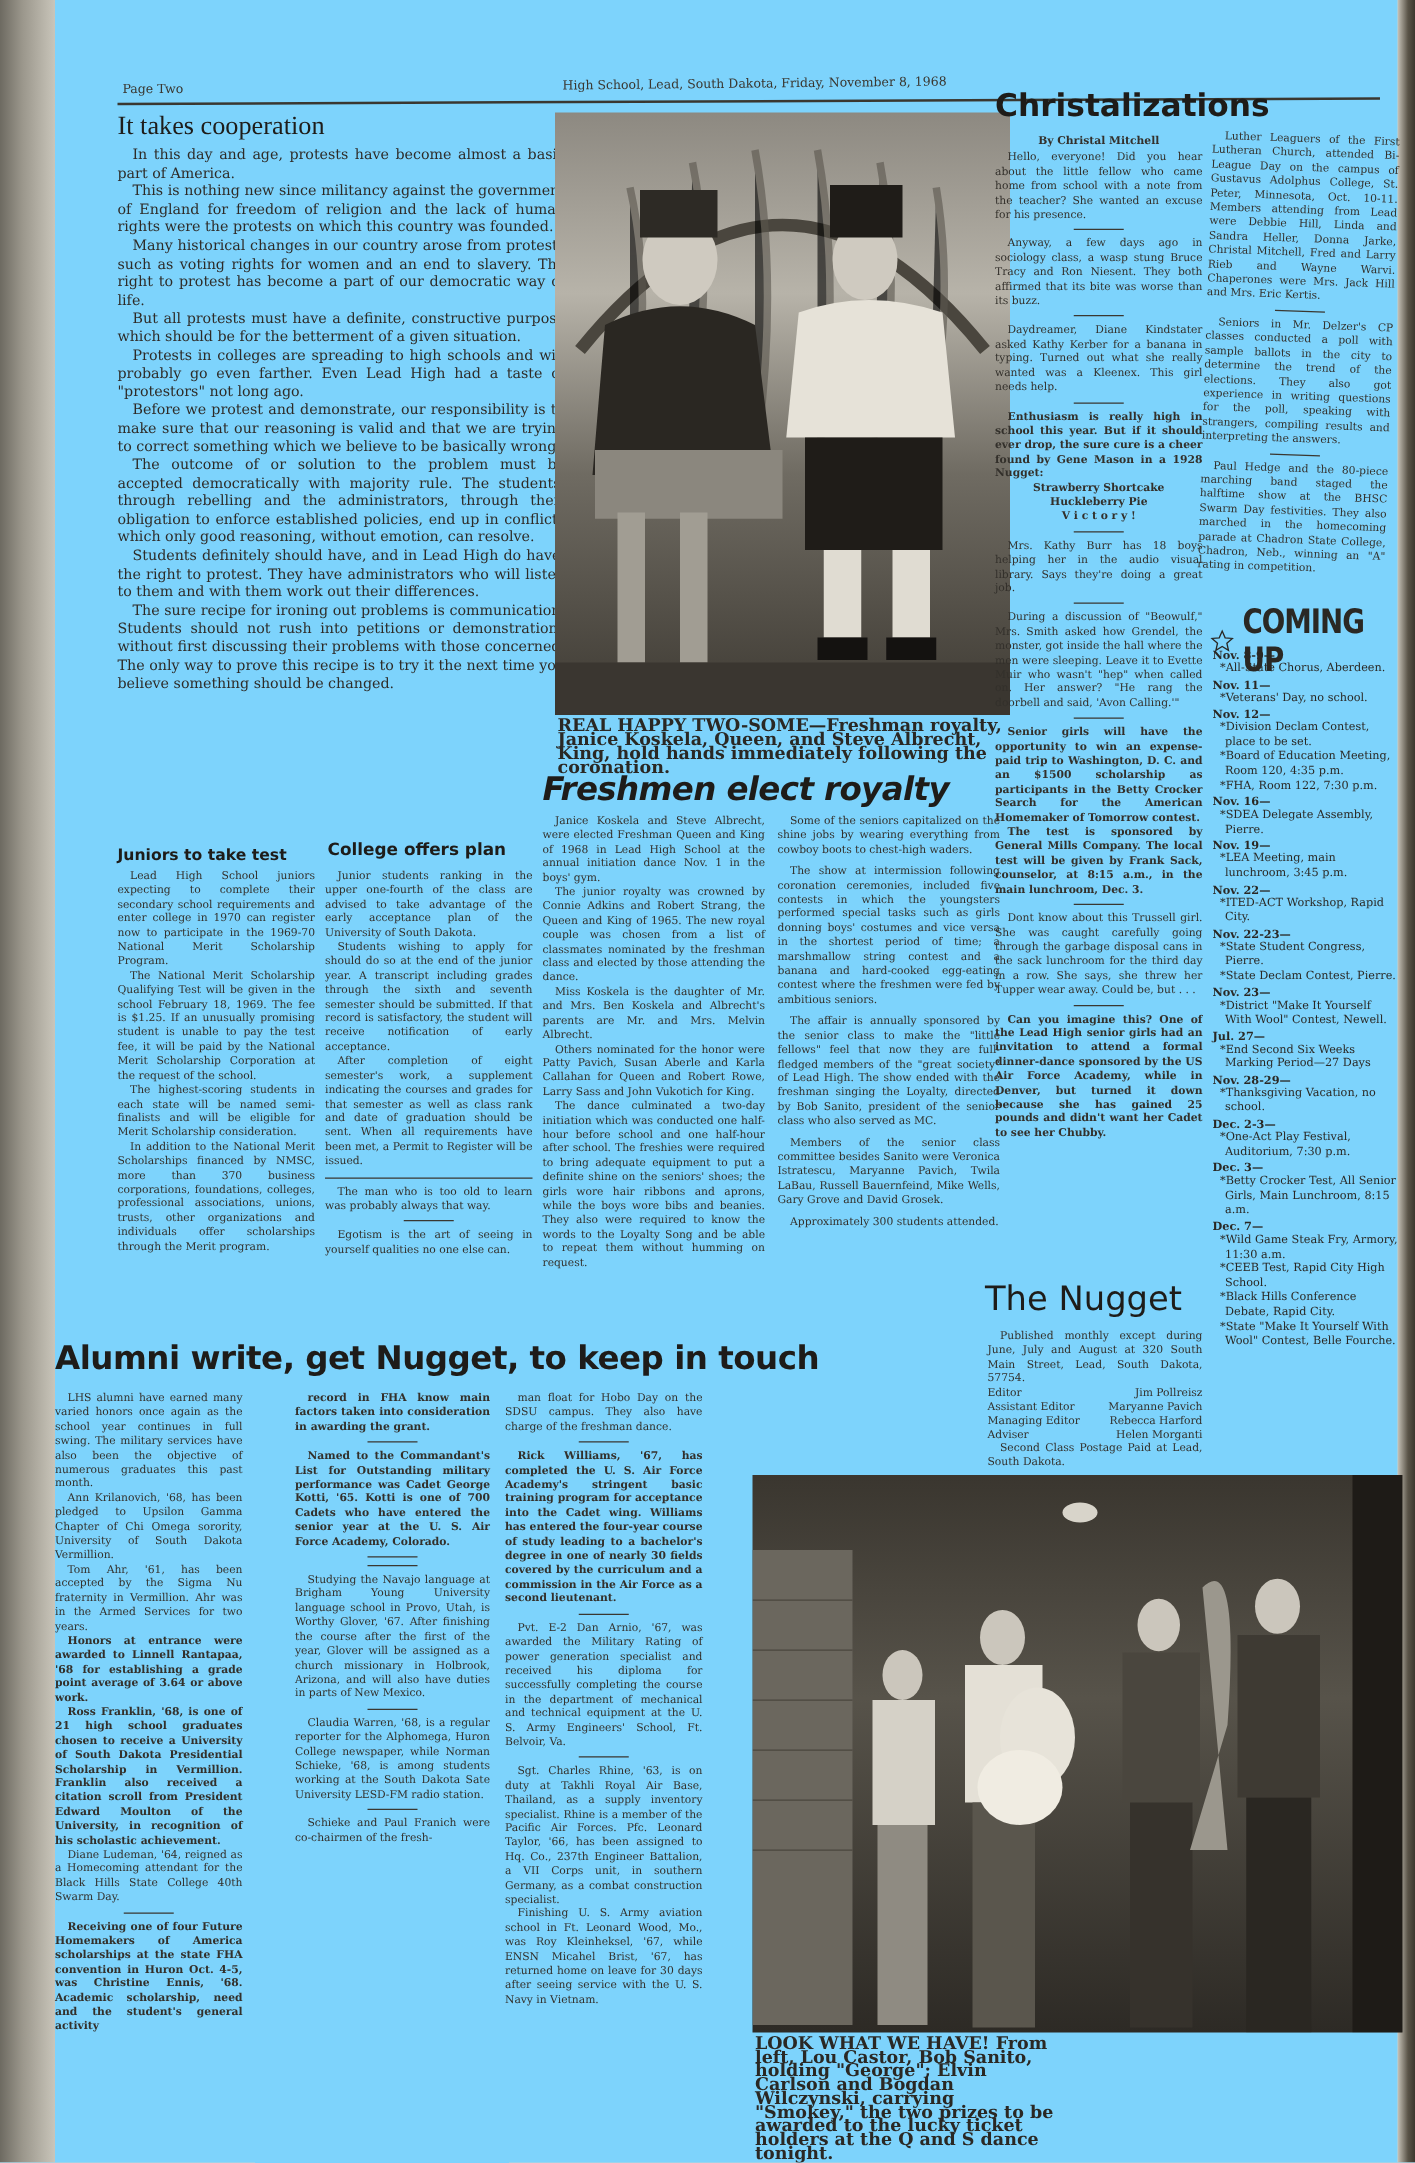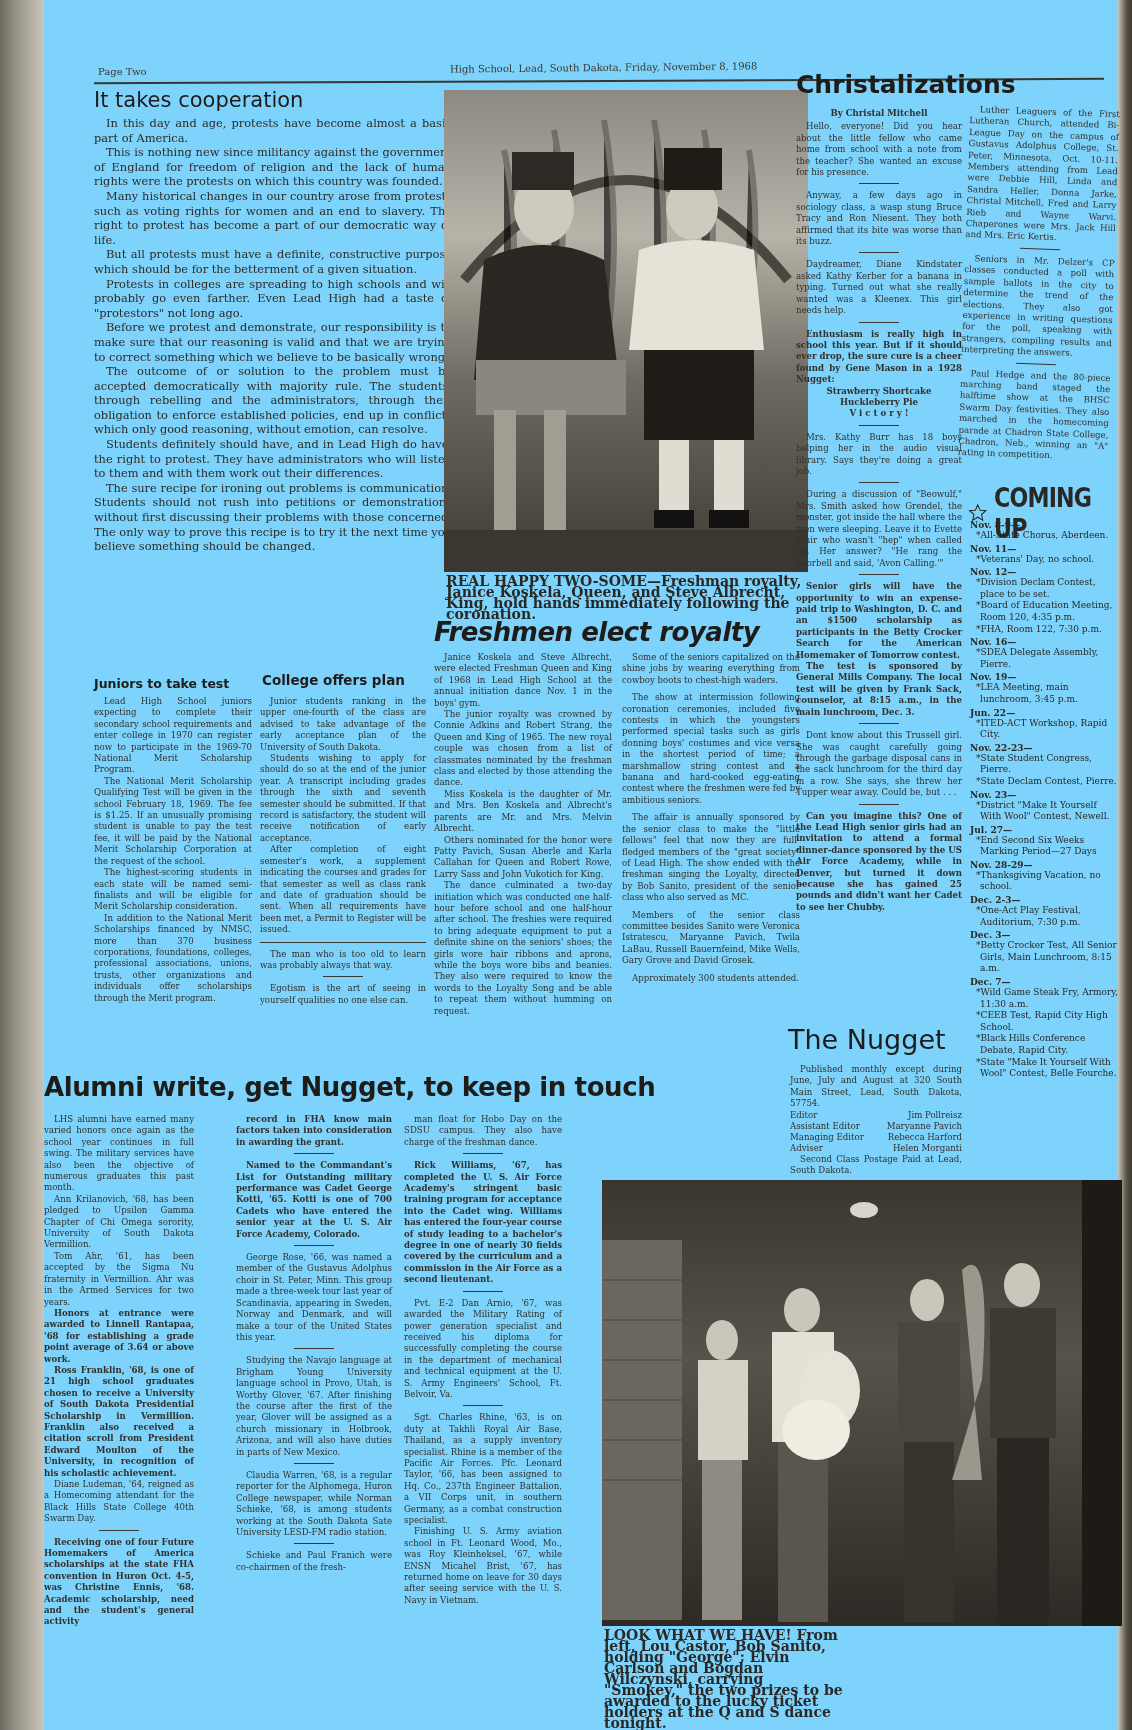--- a/index.html
+++ b/index.html
@@ -29,21 +29,21 @@
 
 <div class="binding"></div>
 <div class="rightedge"></div>
 
 <div class="page">
 
   <div class="abs folio" style="left:54px;top:66px;">Page Two</div>
   <div class="abs folio" style="left:406px;top:62px;transform:rotate(-0.6deg);">High School, Lead, South Dakota, Friday, November 8, 1968</div>
   <div class="rule" style="left:50px;top:80px;width:1010px;height:2px;transform:rotate(-0.25deg);"></div>
 
-  <div class="abs hed-sans" style="left:50px;top:88px;font-size:21px;">It takes cooperation</div>
+  <div class="abs hed-sans" style="left:50px;top:88px;font-size:21px;font-family:Liberation Serif, serif;">It takes cooperation</div>
   <div class="abs body-text" id="editorial-body" style="left:50px;top:116px;width:358px;font-size:11.4px;line-height:14.6px;">
     <p>In this day and age, protests have become almost a basic part of America.</p>
     <p>This is nothing new since militancy against the government of England for freedom of religion and the lack of human rights were the protests on which this country was founded.</p>
     <p>Many historical changes in our country arose from protests such as voting rights for women and an end to slavery. The right to protest has become a part of our democratic way of life.</p>
     <p>But all protests must have a definite, constructive purpose which should be for the betterment of a given situation.</p>
     <p>Protests in colleges are spreading to high schools and will probably go even farther. Even Lead High had a taste of "protestors" not long ago.</p>
     <p>Before we protest and demonstrate, our responsibility is to make sure that our reasoning is valid and that we are trying to correct something which we believe to be basically wrong.</p>
     <p>The outcome of or solution to the problem must be accepted democratically with majority rule. The students, through rebelling and the administrators, through their obligation to enforce established policies, end up in conflicts which only good reasoning, without emotion, can resolve.</p>
     <p>Students definitely should have, and in Lead High do have, the right to protest. They have administrators who will listen to them and with them work out their differences.</p>
     <p>The sure recipe for ironing out problems is communication. Students should not rush into petitions or demonstrations without first discussing their problems with those concerned. The only way to prove this recipe is to try it the next time you believe something should be changed.</p>
@@ -164,21 +164,21 @@
       <div class="ev-date">Nov. 11—</div>
       <div class="ev-item">*Veterans' Day, no school.</div>
       <div class="ev-date">Nov. 12—</div>
       <div class="ev-item">*Division Declam Contest, place to be set.</div>
       <div class="ev-item">*Board of Education Meeting, Room 120, 4:35 p.m.</div>
       <div class="ev-item">*FHA, Room 122, 7:30 p.m.</div>
       <div class="ev-date">Nov. 16—</div>
       <div class="ev-item">*SDEA Delegate Assembly, Pierre.</div>
       <div class="ev-date">Nov. 19—</div>
       <div class="ev-item">*LEA Meeting, main lunchroom, 3:45 p.m.</div>
-      <div class="ev-date">Jun. 22—</div>
+      <div class="ev-date">Nov. 22—</div>
       <div class="ev-item">*ITED-ACT Workshop, Rapid City.</div>
       <div class="ev-date">Nov. 22-23—</div>
       <div class="ev-item">*State Student Congress, Pierre.</div>
       <div class="ev-item">*State Declam Contest, Pierre.</div>
       <div class="ev-date">Nov. 23—</div>
       <div class="ev-item">*District "Make It Yourself With Wool" Contest, Newell.</div>
       <div class="ev-date">Jul. 27—</div>
       <div class="ev-item">*End Second Six Weeks Marking Period—27 Days</div>
       <div class="ev-date">Nov. 28-29—</div>
       <div class="ev-item">*Thanksgiving Vacation, no school.</div>
@@ -224,21 +224,20 @@
     <p class="bold">Ross Franklin, '68, is one of 21 high school graduates chosen to receive a University of South Dakota Presidential Scholarship in Vermillion. Franklin also received a citation scroll from President Edward Moulton of the University, in recognition of his scholastic achievement.</p>
     <p>Diane Ludeman, '64, reigned as a Homecoming attendant for the Black Hills State College 40th Swarm Day.</p>
     <div class="sep"></div>
     <p class="bold">Receiving one of four Future Homemakers of America scholarships at the state FHA convention in Huron Oct. 4-5, was Christine Ennis, '68. Academic scholarship, need and the student's general activity</p>
   </div>
   <div class="abs small" style="left:192px;top:1114px;width:156px;">
     <p class="bold">record in FHA know main factors taken into consideration in awarding the grant.</p>
     <div class="sep"></div>
     <p class="bold">Named to the Commandant's List for Outstanding military performance was Cadet George Kotti, '65. Kotti is one of 700 Cadets who have entered the senior year at the U. S. Air Force Academy, Colorado.</p>
     <div class="sep"></div>
-    <p>George Rose, '66, was named a member of the Gustavus Adolphus choir in St. Peter, Minn. This group made a three-week tour last year of Scandinavia, appearing in Sweden, Norway and Denmark, and will make a tour of the United States this year.</p>
     <div class="sep"></div>
     <p>Studying the Navajo language at Brigham Young University language school in Provo, Utah, is Worthy Glover, '67. After finishing the course after the first of the year, Glover will be assigned as a church missionary in Holbrook, Arizona, and will also have duties in parts of New Mexico.</p>
     <div class="sep"></div>
     <p>Claudia Warren, '68, is a regular reporter for the Alphomega, Huron College newspaper, while Norman Schieke, '68, is among students working at the South Dakota Sate University LESD-FM radio station.</p>
     <div class="sep"></div>
     <p>Schieke and Paul Franich were co-chairmen of the fresh-</p>
   </div>
   <div class="abs small" style="left:360px;top:1114px;width:158px;">
     <p>man float for Hobo Day on the SDSU campus. They also have charge of the freshman dance.</p>
     <div class="sep"></div>

